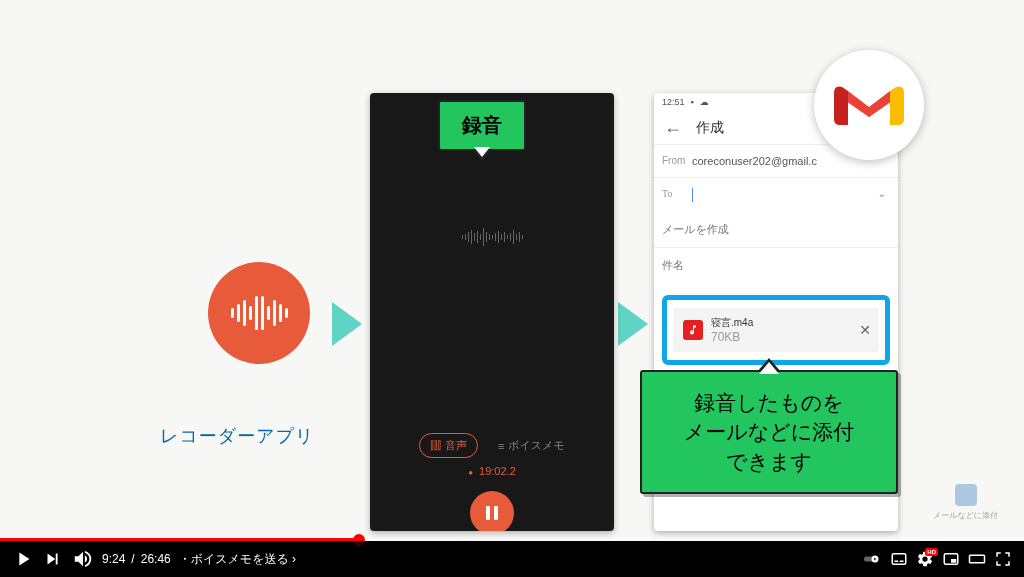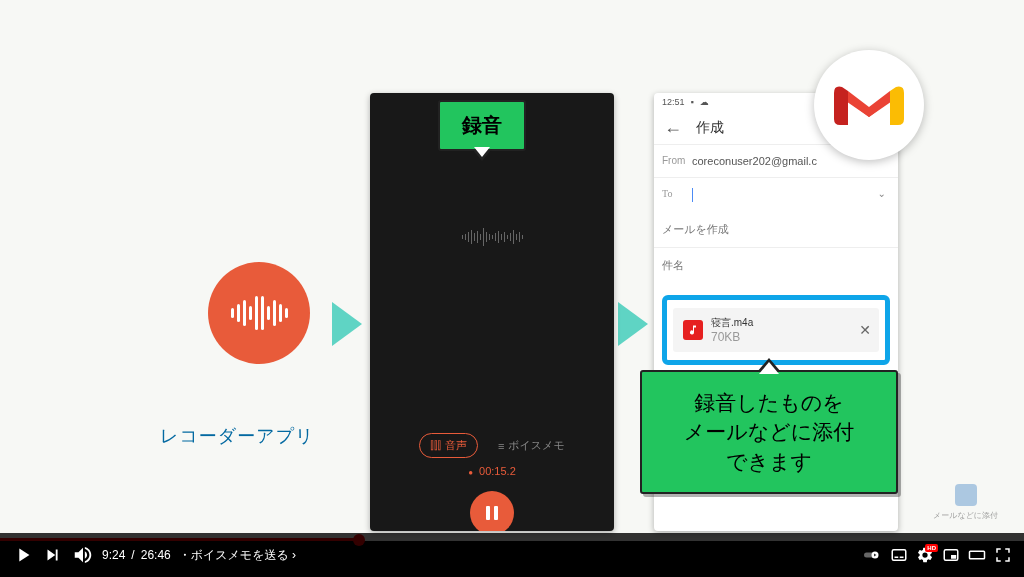--- a/index.html
+++ b/index.html
@@ -66,21 +66,21 @@
 
 
 .gmail-badge { position: absolute; top: 50px; right: 100px; width: 110px; height: 110px; background: #fff; border-radius: 50%; box-shadow: 0 2px 10px rgba(0,0,0,.25); display: flex; align-items: center; justify-content: center; z-index: 6; }
 
 
 .watermark { position: absolute; bottom: 20px; right: 26px; text-align: center; opacity: 0.6; }
 .watermark-icon { width: 22px; height: 22px; margin: 0 auto 4px; background: #7aa8d4; border-radius: 4px; }
 .watermark-text { font-size: 8px; color: #666; }
 
 
-.yt-bar { position: absolute; bottom: 0; left: 0; right: 0; height: 44px; background: rgba(0,0,0,.8); display: flex; align-items: center; padding: 0 12px; gap: 8px; color: #fff; }
+.yt-bar { position: absolute; bottom: 0; left: 0; right: 0; height: 36px; background: rgba(0,0,0,.8); display: flex; align-items: center; padding: 0 12px; gap: 8px; color: #fff; }
 .yt-progress { position: absolute; bottom: 36px; left: 0; right: 0; height: 3px; background: rgba(255,255,255,.3); }
 .yt-progress-fill { height: 100%; background: #ff0000; width: 35.1%; position: relative; }
 .yt-progress-fill::after { content: ""; position: absolute; right: -6px; top: -4px; width: 12px; height: 12px; background: #ff0000; border-radius: 50%; }
 .yt-btn { cursor: pointer; display: flex; align-items: center; justify-content: center; }
 .yt-btn svg { width: 22px; height: 22px; fill: #fff; }
 .yt-btn.small svg { width: 18px; height: 18px; }
 .yt-time { font-size: 12px; display: flex; align-items: center; gap: 6px; }
 .yt-chapter-name { font-size: 12px; }
 .yt-spacer { flex: 1; }
 .yt-hd { position: relative; }
@@ -140,21 +140,21 @@
     <div class="dark-tabs">
       <div class="dark-tab active">
         <span>⫿⫿⫿</span>
         <span>音声</span>
       </div>
       <div class="dark-tab inactive">
         <span>≡</span>
         <span>ボイスメモ</span>
       </div>
     </div>
-    <div class="dark-timer">00:15.2</div>
+    <div class="dark-timer">19:02.2</div>
     <div class="dark-pause">
       <div class="dark-pause-bars">
           <span></span>
           <span></span>
         </div>
     </div>
   </div>
 
   <div class="phone phone-light">
     <div class="light-status">

